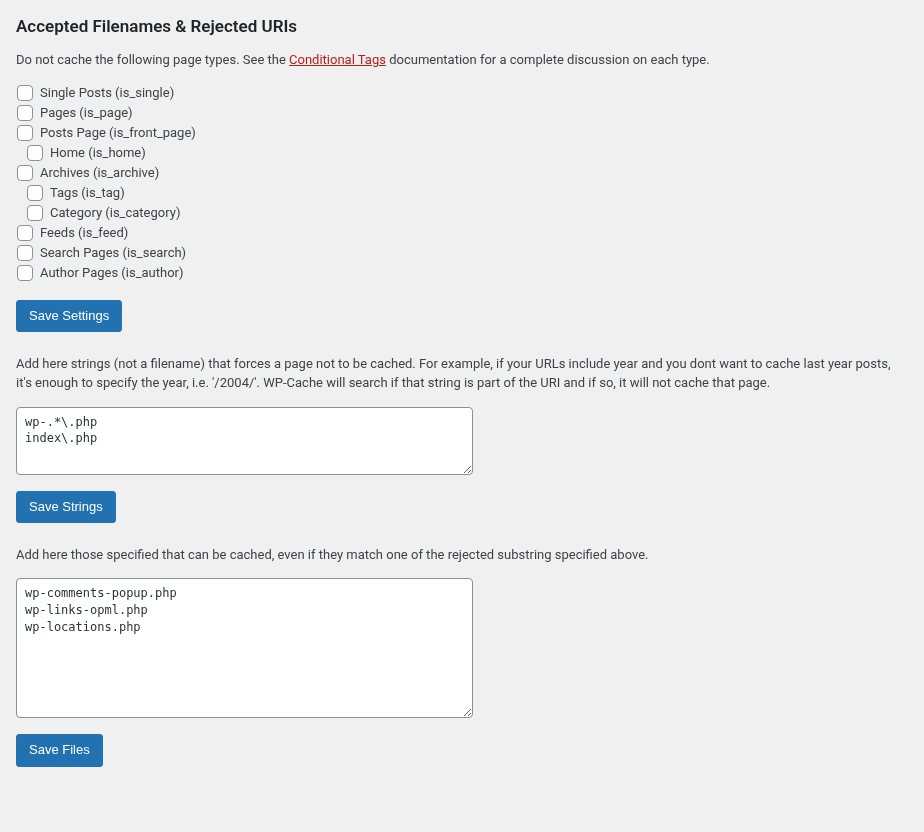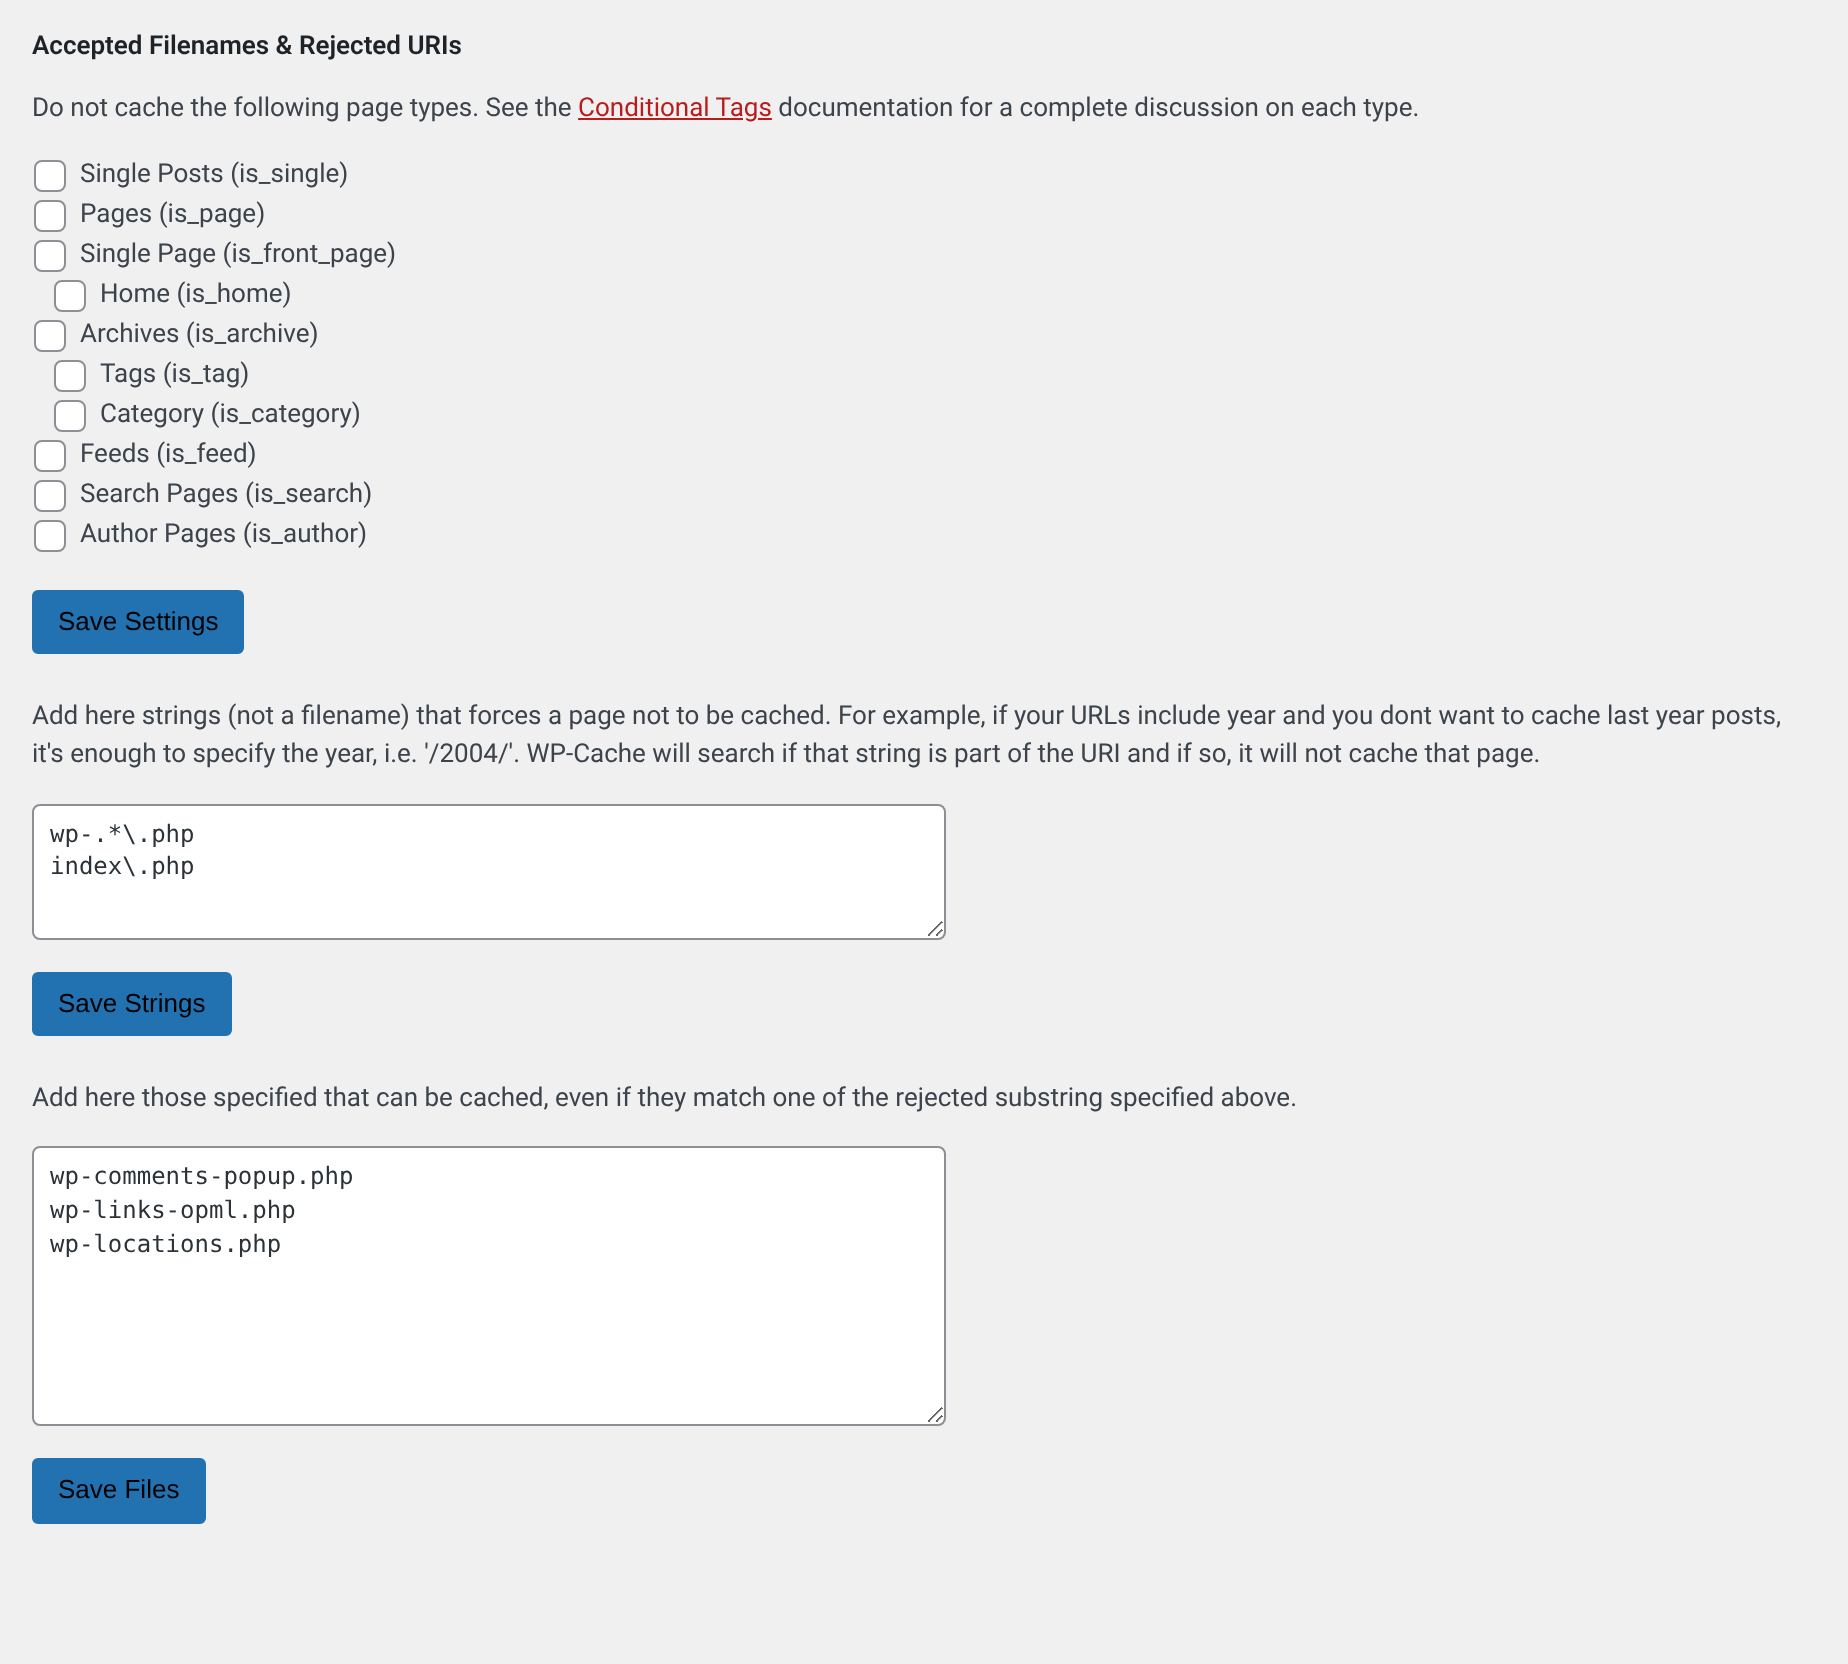--- a/index.html
+++ b/index.html
@@ -7,21 +7,21 @@
       margin: 0;
       padding: 16px;
       background: #f0f0f1;
       font-family: -apple-system, BlinkMacSystemFont, "Segoe UI", Roboto, "Helvetica Neue", Arial, sans-serif;
       font-size: 13px;
       color: #3c434a;
       width: 924px;
     }
     h4 {
       margin: 0 0 14px 0;
-      font-size: 13px;
+      font-size: 17px;
       font-weight: 600;
       color: #1d2327;
     }
     p {
       margin: 0 0 14px 0;
       line-height: 1.5;
     }
     a {
       color: #b91c1c;
       text-decoration: underline;
@@ -48,21 +48,21 @@
       height: 16px;
       border: 1px solid #8c8f94;
       border-radius: 4px;
       background: #fff;
       margin: 0;
       cursor: pointer;
     }
     .button-primary {
       display: inline-block;
       background: #2271b1;
-      color: #000000;
+      color: #ffffff;
       border: 1px solid #2271b1;
       border-radius: 3px;
       padding: 6px 12px;
       font-size: 13px;
       cursor: pointer;
       margin-top: 16px;
       margin-bottom: 22px;
       line-height: 1.4;
     }
     textarea {
@@ -102,21 +102,21 @@
 <div class="check-row">
   <span class="cbwrap">
       <input type="checkbox" style="">
     </span>
   <span>Pages (is_page)</span>
 </div>
 <div class="check-row">
   <span class="cbwrap">
       <input type="checkbox" style="">
     </span>
-  <span>Single Page (is_front_page)</span>
+  <span>Posts Page (is_front_page)</span>
 </div>
 <div class="check-row indent">
   <span class="cbwrap">
       <input type="checkbox" style="">
     </span>
   <span>Home (is_home)</span>
 </div>
 <div class="check-row">
   <span class="cbwrap">
       <input type="checkbox" style="">

